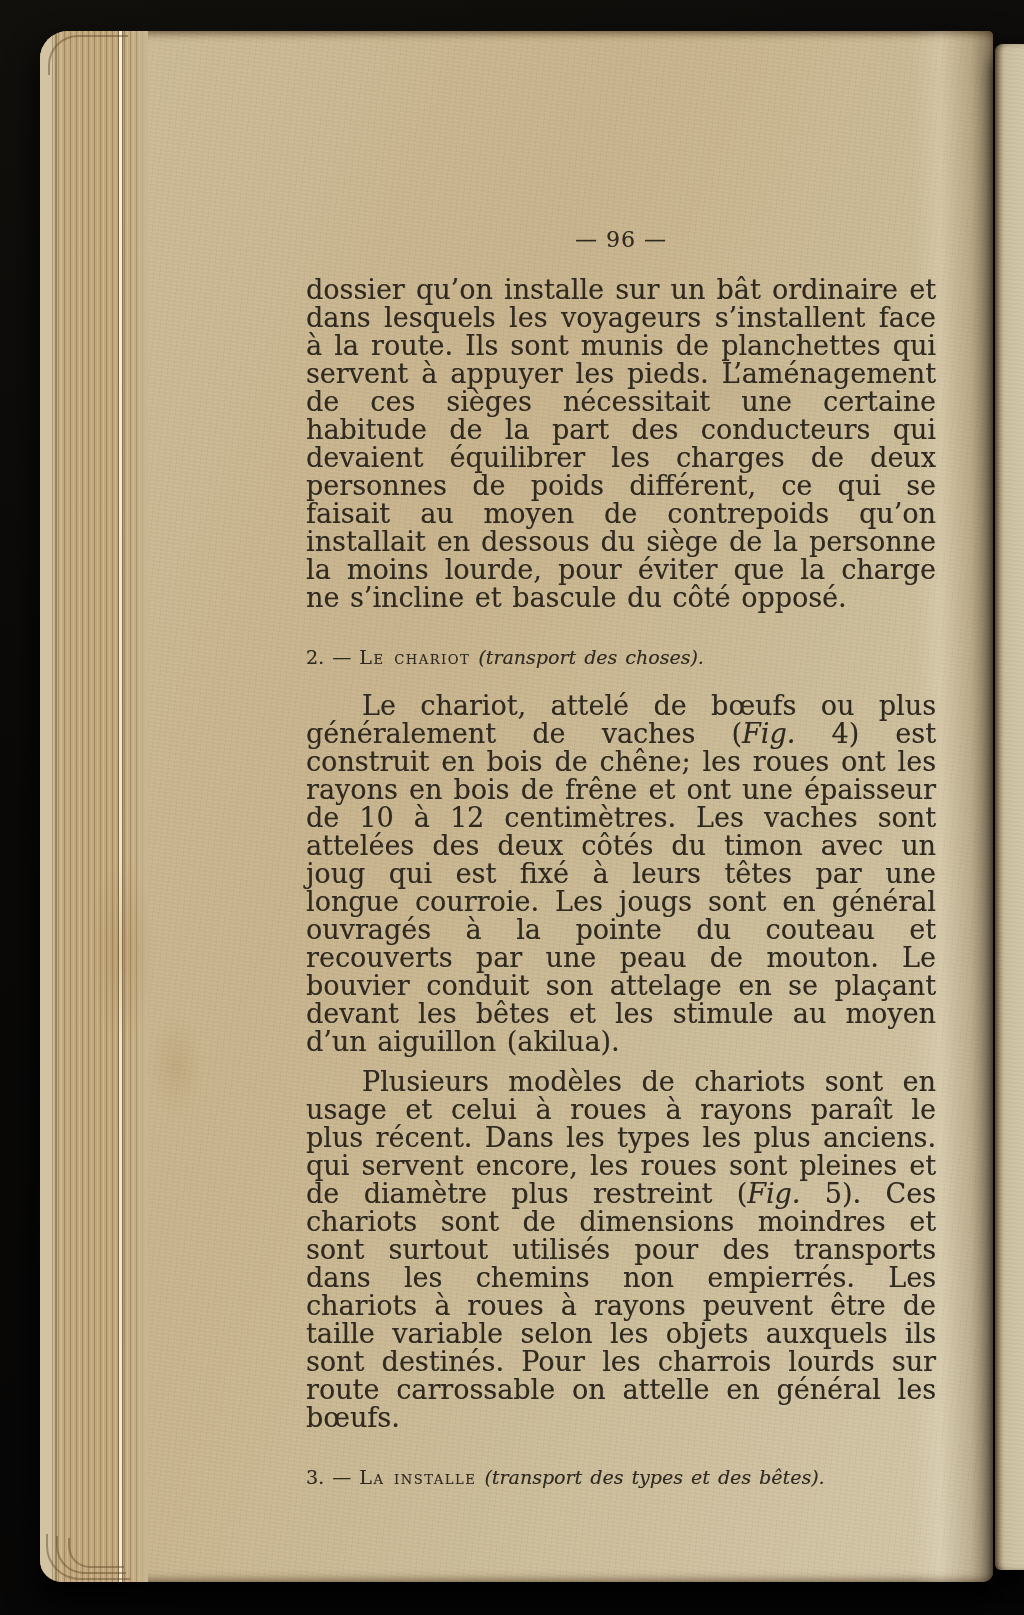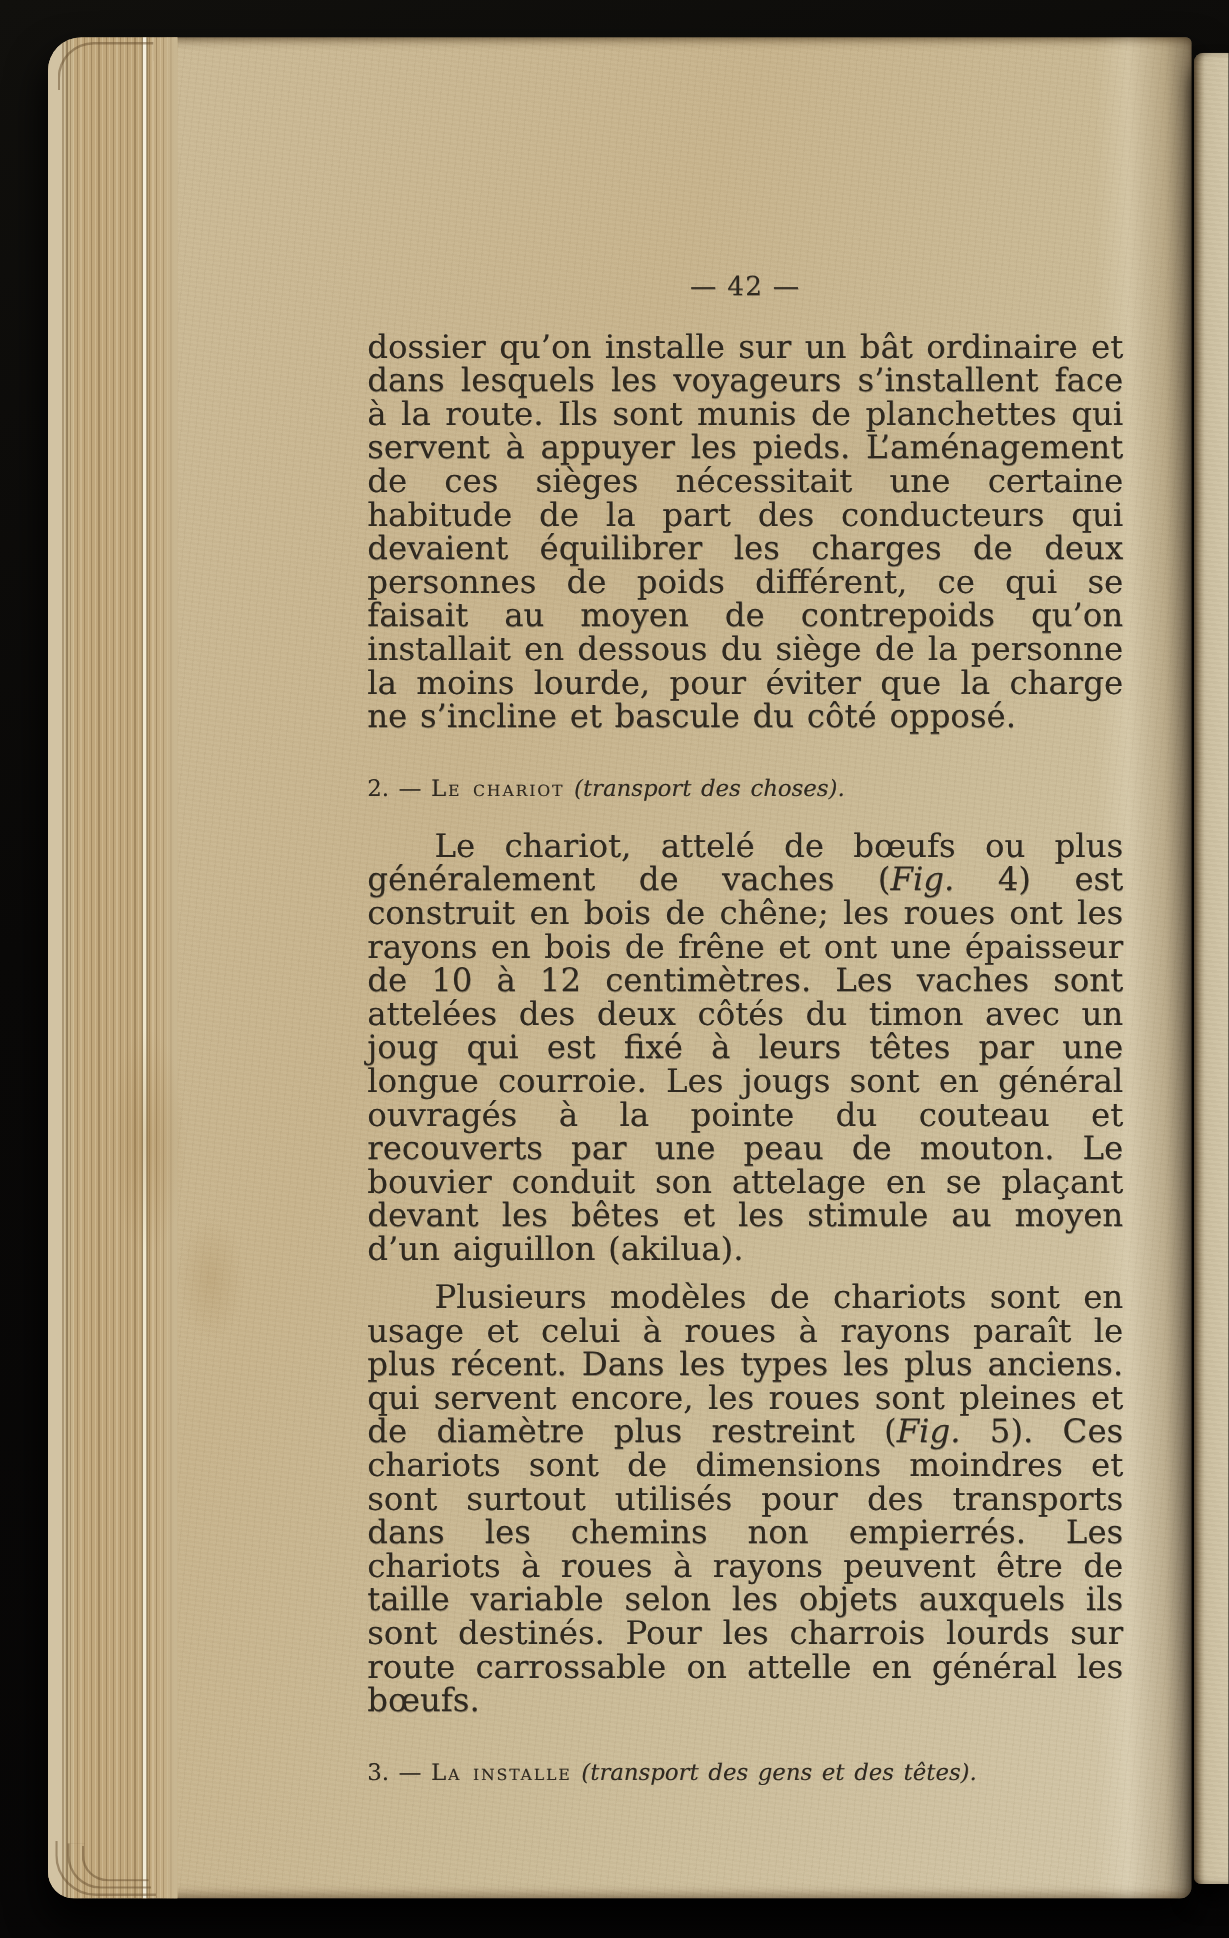--- a/index.html
+++ b/index.html
@@ -99,27 +99,27 @@
       <div class="arc a4"></div>
     </div>
 
     <div class="stain s1"></div>
     <div class="stain s2"></div>
     <div class="stain s3"></div>
 
     <div class="right-shade"></div>
 
     <div class="text-col">
-      <div class="pagenum">— 42 —</div>
+      <div class="pagenum">— 96 —</div>
       <div class="content">
           <p class=""><span>dossier qu’on installe sur un bât ordinaire et dans lesquels les voyageurs s’installent face à la route. Ils sont munis de planchettes qui servent à appuyer les pieds. L’aménagement de ces sièges nécessitait une certaine habitude de la part des conducteurs qui devaient équilibrer les charges de deux personnes de poids différent, ce qui se faisait au moyen de contrepoids qu’on installait en dessous du siège de la personne la moins lourde, pour éviter que la charge ne s’incline et bascule du côté opposé.</span></p>
           <p class="heading"><span>2. — </span><span class="sc">Le chariot</span><span> </span><span class="it">(transport des choses).</span></p>
           <p class="indent"><span>Le chariot, attelé de bœufs ou plus généralement de vaches (</span><span class="it">Fig.</span><span> 4) est construit en bois de chêne; les roues ont les rayons en bois de frêne et ont une épaisseur de 10 à 12 centimètres. Les vaches sont attelées des deux côtés du timon avec un joug qui est fixé à leurs têtes par une longue courroie. Les jougs sont en général ouvragés à la pointe du couteau et recouverts par une peau de mouton. Le bouvier conduit son attelage en se plaçant devant les bêtes et les stimule au moyen d’un aiguillon (akilua).</span></p>
           <p class="indent"><span>Plusieurs modèles de chariots sont en usage et celui à roues à rayons paraît le plus récent. Dans les types les plus anciens. qui servent encore, les roues sont pleines et de diamètre plus restreint (</span><span class="it">Fig.</span><span> 5). Ces chariots sont de dimensions moindres et sont surtout utilisés pour des transports dans les chemins non empierrés. Les chariots à roues à rayons peuvent être de taille variable selon les objets auxquels ils sont destinés. Pour les charrois lourds sur route carrossable on attelle en général les bœufs.</span></p>
-          <p class="heading"><span>3. — </span><span class="sc">La installe</span><span> </span><span class="it">(transport des gens et des têtes).</span></p>
+          <p class="heading"><span>3. — </span><span class="sc">La installe</span><span> </span><span class="it">(transport des types et des bêtes).</span></p>
         </div>
     </div>
 
   </div>
 
   <div class="next-page"></div>
 
 </div>
 
 </body></html>

